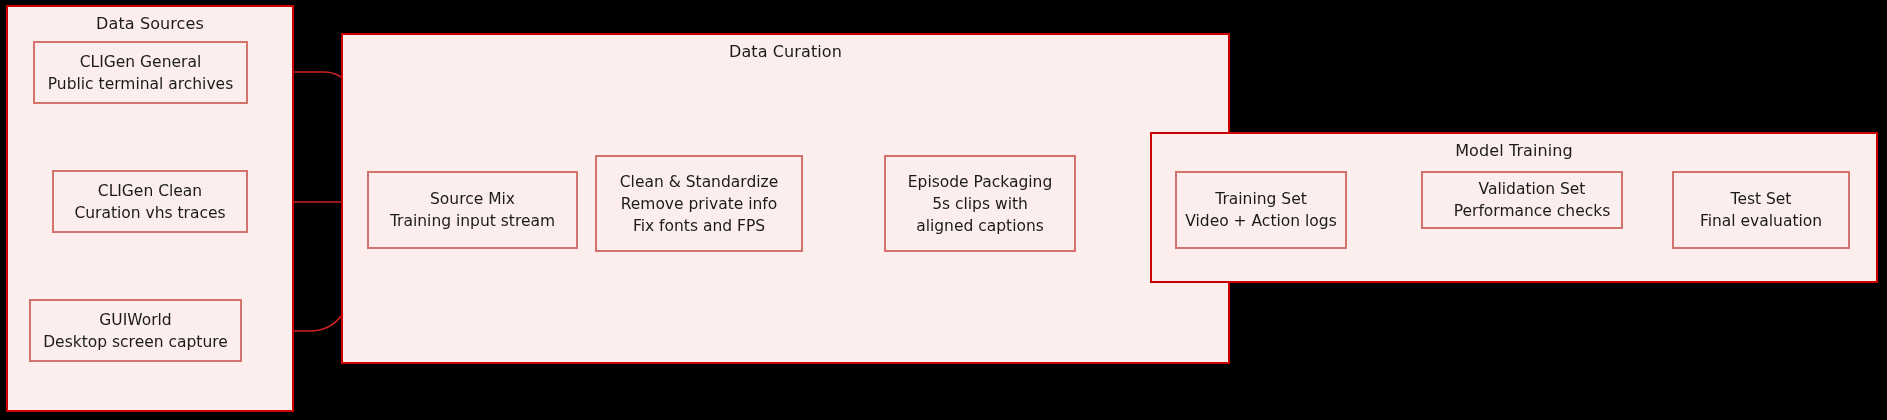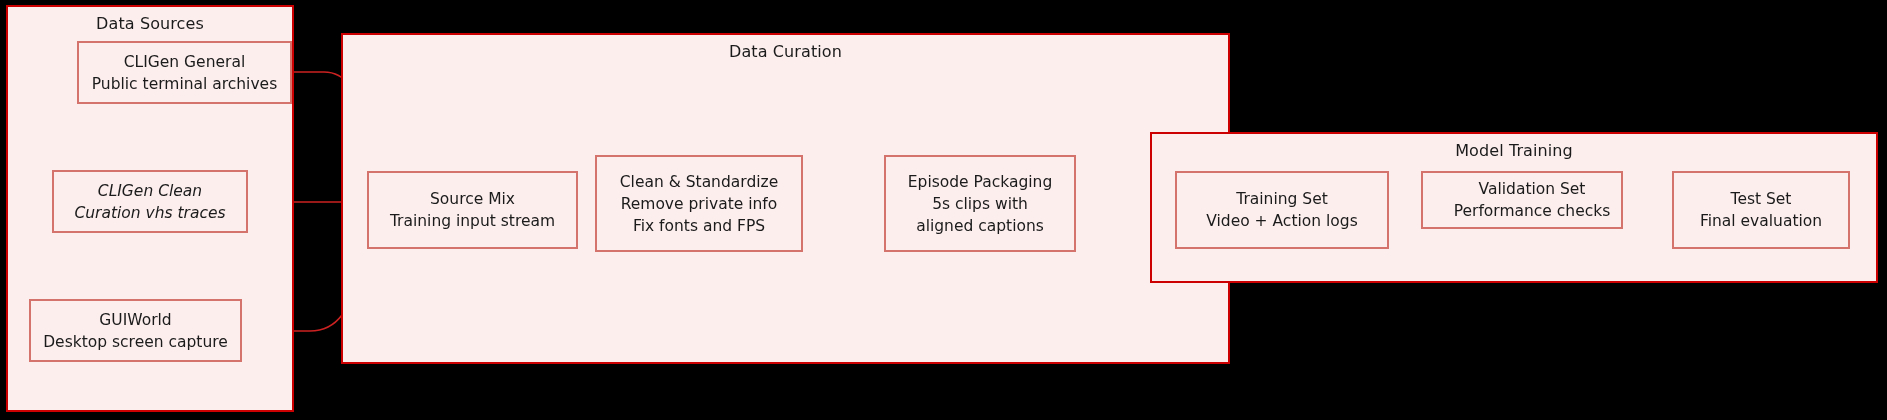--- a/index.html
+++ b/index.html
@@ -85,26 +85,26 @@
 
     <path d="M1372,210 L1412,210" fill="none" stroke="#cc2222" stroke-width="1.6" marker-end="url(#ah)"></path>
 
     <path d="M1623,210 L1663,210" fill="none" stroke="#cc2222" stroke-width="1.6" marker-end="url(#ah)"></path>
   </svg>
 
   <div class="cluster" style="left:6px; top:5px; width:288px; height:407px;">
     <div class="cluster-title">Data Sources</div>
   </div>
 
-  <div class="node" style="left:33px; top:41px; width:215px; height:63px;margin-left:44px;">
+  <div class="node" style="left:33px; top:41px; width:215px; height:63px;">
     <span class="ln">CLIGen General</span>
     <span class="ln">Public terminal archives</span>
   </div>
 
-  <div class="node" style="left:52px; top:170px; width:196px; height:63px;font-style:italic;">
+  <div class="node" style="left:52px; top:170px; width:196px; height:63px;">
     <span class="ln">CLIGen Clean</span>
     <span class="ln">Curation vhs traces</span>
   </div>
 
   <div class="node" style="left:29px; top:299px; width:213px; height:63px;">
     <span class="ln">GUIWorld</span>
     <span class="ln">Desktop screen capture</span>
   </div>
 
   <div class="cluster" style="left:341px; top:33px; width:889px; height:331px;padding-left:41px;">
@@ -125,21 +125,21 @@
   <div class="node" style="left:884px; top:155px; width:192px; height:97px;">
     <span class="ln">Episode Packaging</span>
     <span class="ln">5s clips with</span>
     <span class="ln">aligned captions</span>
   </div>
 
   <div class="cluster" style="left:1150px; top:132px; width:728px; height:151px;">
     <div class="cluster-title">Model Training</div>
   </div>
 
-  <div class="node" style="left:1175px; top:171px; width:214px; height:78px;">
+  <div class="node" style="left:1175px; top:171px; width:172px; height:78px;">
     <span class="ln">Training Set</span>
     <span class="ln">Video + Action logs</span>
   </div>
 
   <div class="node" style="left:1421px; top:171px; width:202px; height:58px;padding-left:20px;">
     <span class="ln">Validation Set</span>
     <span class="ln">Performance checks</span>
   </div>
 
   <div class="node" style="left:1672px; top:171px; width:178px; height:78px;">

